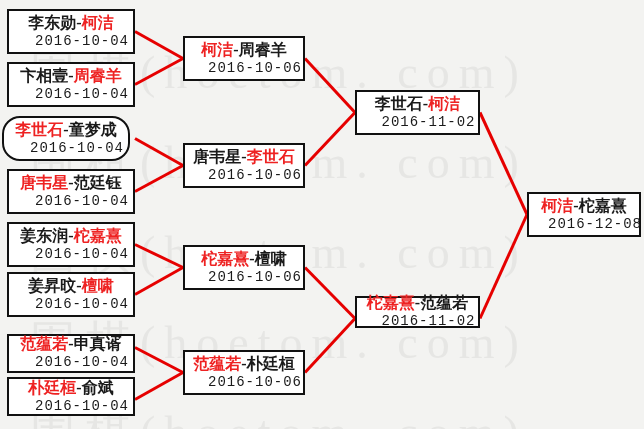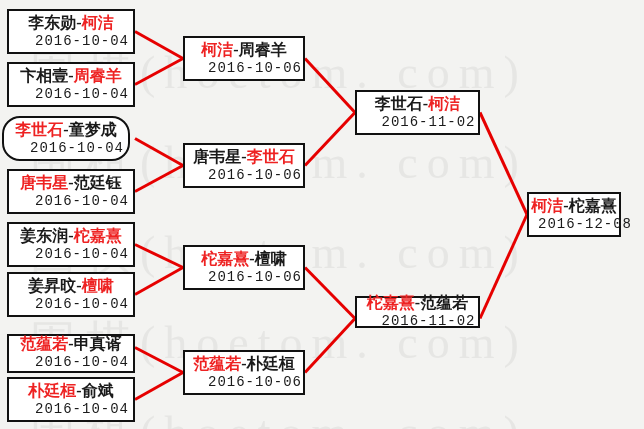--- a/index.html
+++ b/index.html
@@ -110,21 +110,21 @@
         <div class="date">2016-10-04</div>
       </div>
       <div class="match" style="left: 7px; top: 272px; width: 128px; height: 45px;">
         <div class="names"><span>姜昇旼</span><span>-</span><span class="win">檀啸</span></div>
         <div class="date">2016-10-04</div>
       </div>
       <div class="match" style="left: 7px; top: 334px; width: 128px; height: 39px; justify-content: flex-end;">
         <div class="names"><span class="win">范蕴若</span><span>-</span><span>申真谞</span></div>
         <div class="date">2016-10-04</div>
       </div>
-      <div class="match" style="left: 7px; top: 377px; width: 128px; height: 45px;">
+      <div class="match" style="left: 7px; top: 377px; width: 128px; height: 39px;">
         <div class="names"><span class="win">朴廷桓</span><span>-</span><span>俞斌</span></div>
         <div class="date">2016-10-04</div>
       </div>
       <div class="match" style="left: 183px; top: 36px; width: 122px; height: 45px;">
         <div class="names"><span class="win">柯洁</span><span>-</span><span>周睿羊</span></div>
         <div class="date">2016-10-06</div>
       </div>
       <div class="match" style="left: 183px; top: 143px; width: 122px; height: 45px;">
         <div class="names"><span>唐韦星</span><span>-</span><span class="win">李世石</span></div>
         <div class="date">2016-10-06</div>
@@ -138,18 +138,18 @@
         <div class="date">2016-10-06</div>
       </div>
       <div class="match" style="left: 355px; top: 90px; width: 125px; height: 45px; align-items: center;">
         <div class="names"><span>李世石</span><span>-</span><span class="win">柯洁</span></div>
         <div class="date">2016-11-02</div>
       </div>
       <div class="match" style="left: 355px; top: 296px; width: 125px; height: 32px;">
         <div class="names"><span class="win">柁嘉熹</span><span>-</span><span>范蕴若</span></div>
         <div class="date">2016-11-02</div>
       </div>
-      <div class="match" style="left: 527px; top: 192px; width: 94px; height: 45px;">
+      <div class="match" style="left: 527px; top: 192px; width: 114px; height: 45px;">
         <div class="names"><span class="win">柯洁</span><span>-</span><span>柁嘉熹</span></div>
         <div class="date">2016-12-08</div>
       </div>
     </div>
 </div>
 
 </body></html>

